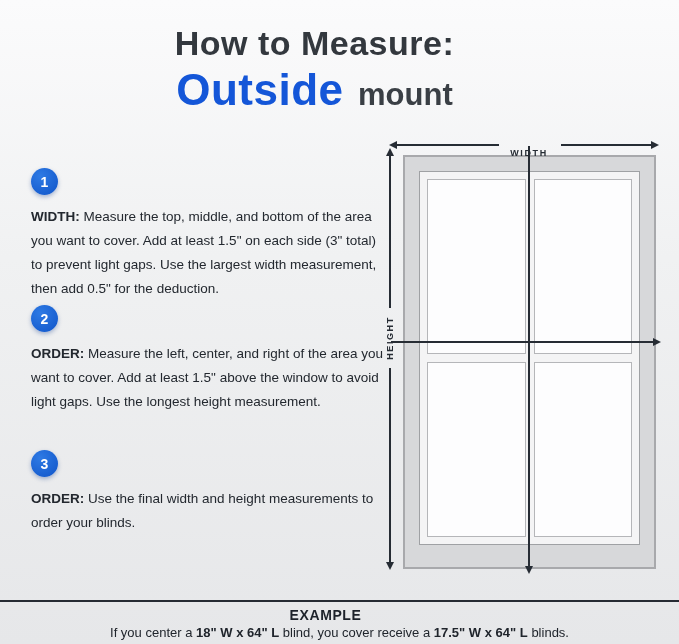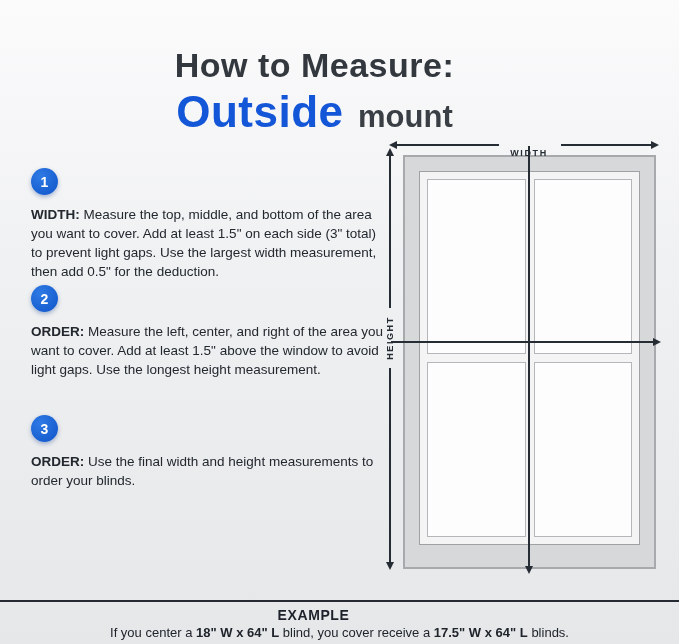--- a/index.html
+++ b/index.html
@@ -6,37 +6,37 @@
   body{font-family:"Liberation Sans", sans-serif;}
   .page{
     position:relative;
     width:679px;height:644px;
     overflow:hidden;
     background:linear-gradient(180deg,#fbfbfc 0%,#f0f1f2 40%,#e6e7e9 100%);
     color:#262b33;
   }
 
   
-  .title{position:absolute;top:24px;left:0;width:629px;text-align:center;margin-top:22px;}
+  .title{position:absolute;top:24px;left:0;width:629px;text-align:center;}
   .title-line1{font-size:34px;font-weight:700;color:#33383e;letter-spacing:.5px;}
   .title-line2{margin-top:2px;}
   .title-highlight{font-size:44px;font-weight:800;color:#1456d8;letter-spacing:.5px;}
   .title-suffix{font-size:31px;font-weight:600;color:#3a3f45;margin-left:10px;}
 
   
   .steps{position:absolute;left:31px;top:168px;width:352px;}
   .step-badge{
     width:27px;height:27px;border-radius:50%;
     background:radial-gradient(circle at 35% 30%,#2e7ae4,#0f54c9);
     color:#fff;font-size:14px;font-weight:700;
     display:flex;align-items:center;justify-content:center;
     box-shadow:0 2px 4px rgba(20,60,140,.35);
     margin-bottom:10px;
   }
-  .step-text{margin:0 0 4px 0;font-size:13.5px;line-height:19px;color:#23282f;}
+  .step-text{margin:0 0 4px 0;font-size:13.5px;line-height:24px;color:#23282f;}
   .step-label{font-weight:700;}
   .step-3{margin-top:36px;}
 
   
   .win-outer{
     position:absolute;left:403px;top:155px;width:253px;height:414px;
     background:#d7d8da;border:2px solid #a8a9ac;box-sizing:border-box;
   }
   .win-sash{
     position:absolute;left:14px;right:14px;top:14px;bottom:22px;
@@ -53,21 +53,21 @@
   }
   .ah{position:absolute;width:0;height:0;}
   .ah-left {border-top:4px solid transparent;border-bottom:4px solid transparent;border-right:8px solid #262c34;}
   .ah-right{border-top:4px solid transparent;border-bottom:4px solid transparent;border-left:8px solid #262c34;}
   .ah-up   {border-left:4px solid transparent;border-right:4px solid transparent;border-bottom:8px solid #262c34;}
   .ah-down {border-left:4px solid transparent;border-right:4px solid transparent;border-top:8px solid #262c34;}
 
   
   .divider{position:absolute;left:0;top:600px;width:679px;height:2px;background:#262b33;}
   .example-heading{
-    position:absolute;left:0;top:607px;width:627px;text-align:center;
+    position:absolute;left:12px;top:607px;width:627px;text-align:center;
     font-size:14px;font-weight:700;letter-spacing:.6px;color:#1d222a;
   }
   .example-text{
     position:absolute;left:0;top:625px;width:679px;text-align:center;
     font-size:13px;color:#20252c;
   }
   .b{font-weight:700;}
 </style>
 </head>
 <body>

